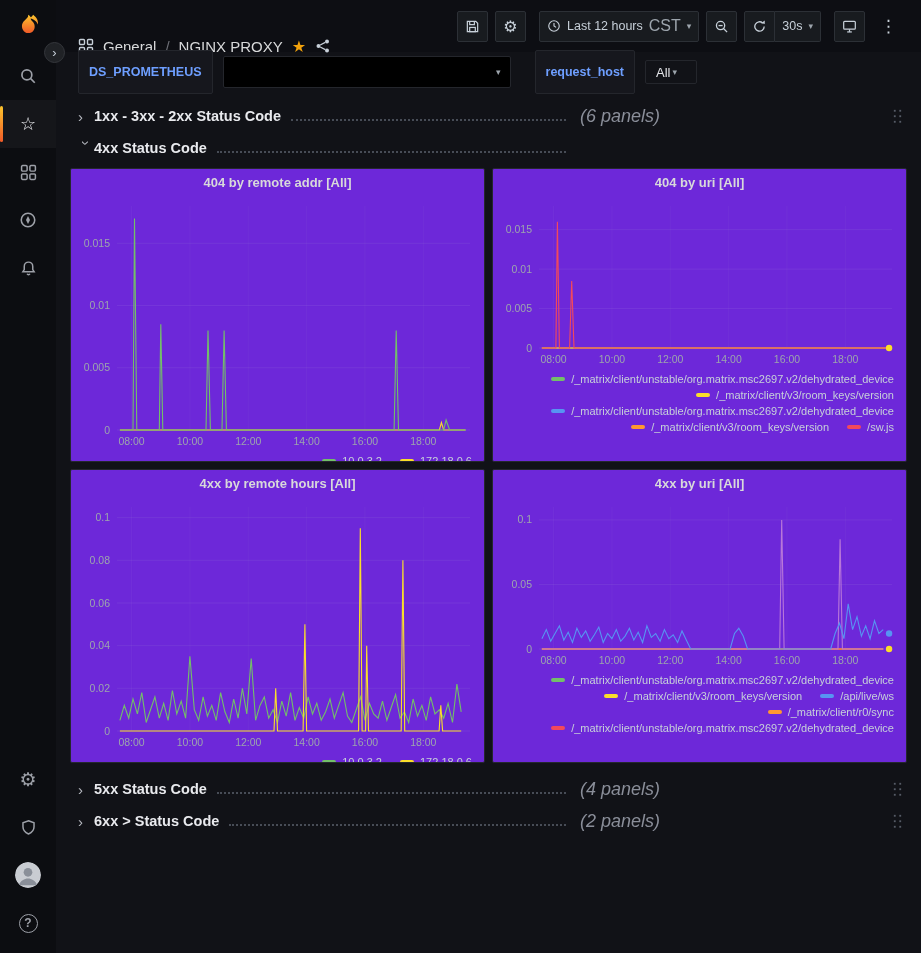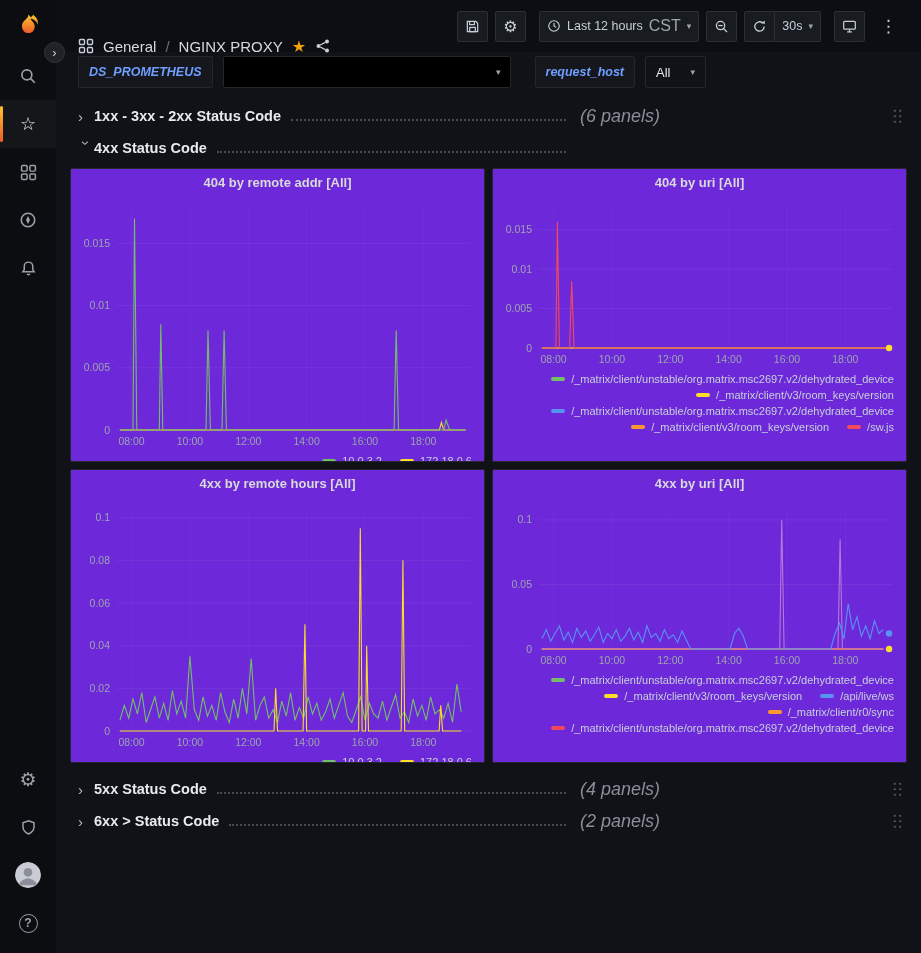--- a/index.html
+++ b/index.html
@@ -52,31 +52,31 @@
   }
   .nav-btn.noborder { background: transparent; border-color: transparent; font-size: 17px; }
   .tz { color: #9da5ad; font-size: 16px; }
   .chev { font-size: 9px; color: #9da5ad; }
   .grp { display: flex; }
   .grp .nav-btn:first-child { border-top-right-radius: 0; border-bottom-right-radius: 0; }
   .grp .nav-btn:last-child { border-left: none; border-top-left-radius: 0; border-bottom-left-radius: 0; }
   
   .subnav { height: 40px; display: flex; align-items: center; gap: 10px; padding: 0 16px 0 22px; background: #111217; }
   .var-label {
-    height: 32px; display: inline-flex; align-items: center; padding: 8px 10px;
+    height: 44px; display: inline-flex; align-items: center; padding: 8px 10px;
     background: #16171d; border: 1px solid #24262c; border-radius: 2px;
-    color: #6e9fff; font-size: 12.5px; font-weight: 600; cursor: pointer; font-style: italic;
+    color: #6e9fff; font-size: 12.5px; font-weight: 600; cursor: pointer;
   }
   .var-select {
     width: 288px; height: 32px; background: #000;
     border: 1px solid #24262c; border-radius: 2px;
     display: flex; align-items: center; justify-content: flex-end; padding: 0 9px; cursor: pointer;
   }
   .var-dd {
-    height: 32px; min-width: 52px; display: inline-flex; align-items: center; gap: 20px;
+    height: 24px; min-width: 52px; display: inline-flex; align-items: center; gap: 2px;
     padding: 0 10px; background: #111217; border: 1px solid #24262c; border-radius: 2px;
     color: #e3e4e8; font-size: 13px; cursor: pointer;
   }
   
   .content { padding: 8px 14px 0; }
   .row-header { height: 32px; display: flex; align-items: center; padding: 0 4px 0 8px; cursor: pointer; }
   .row-left { display: flex; align-items: center; width: 492px; }
   .row-chevron { color: #b6b9c0; font-size: 15px; width: 16px; display: inline-block; }
   .row-chevron.expanded { transform: rotate(90deg); }
   .row-title { color: #e9eaee; font-weight: bold; font-size: 14.5px; white-space: nowrap; }

